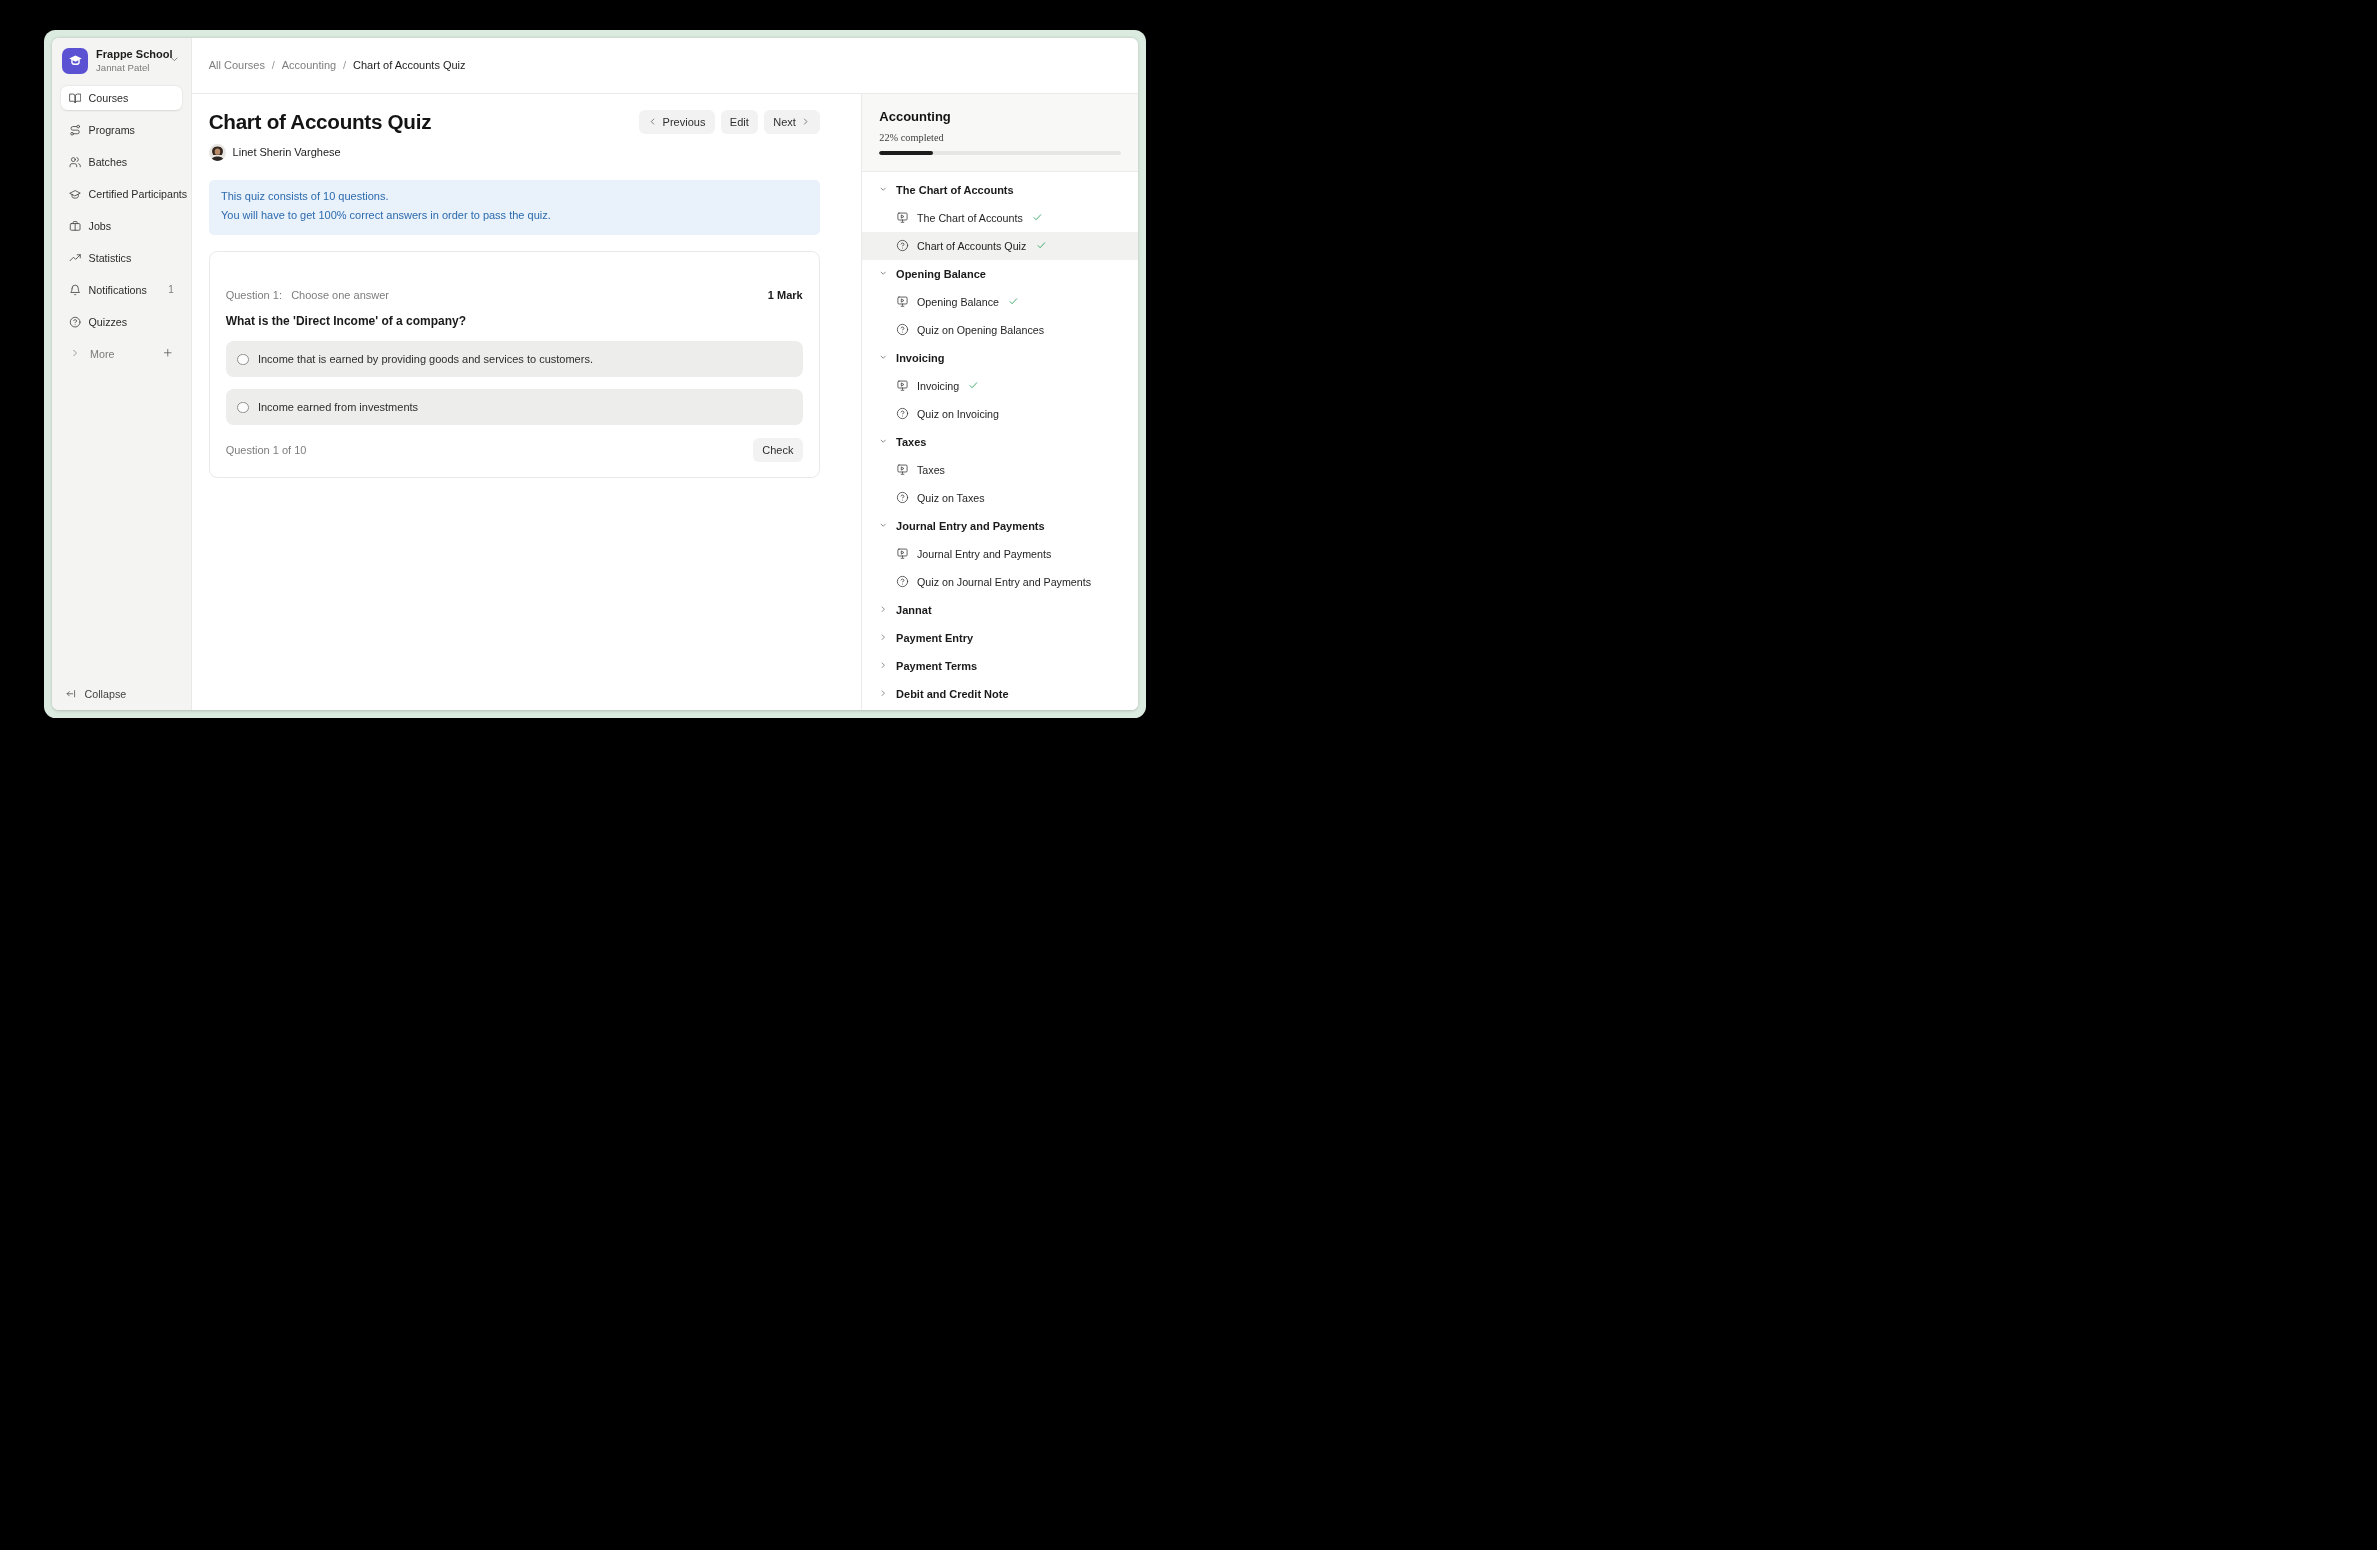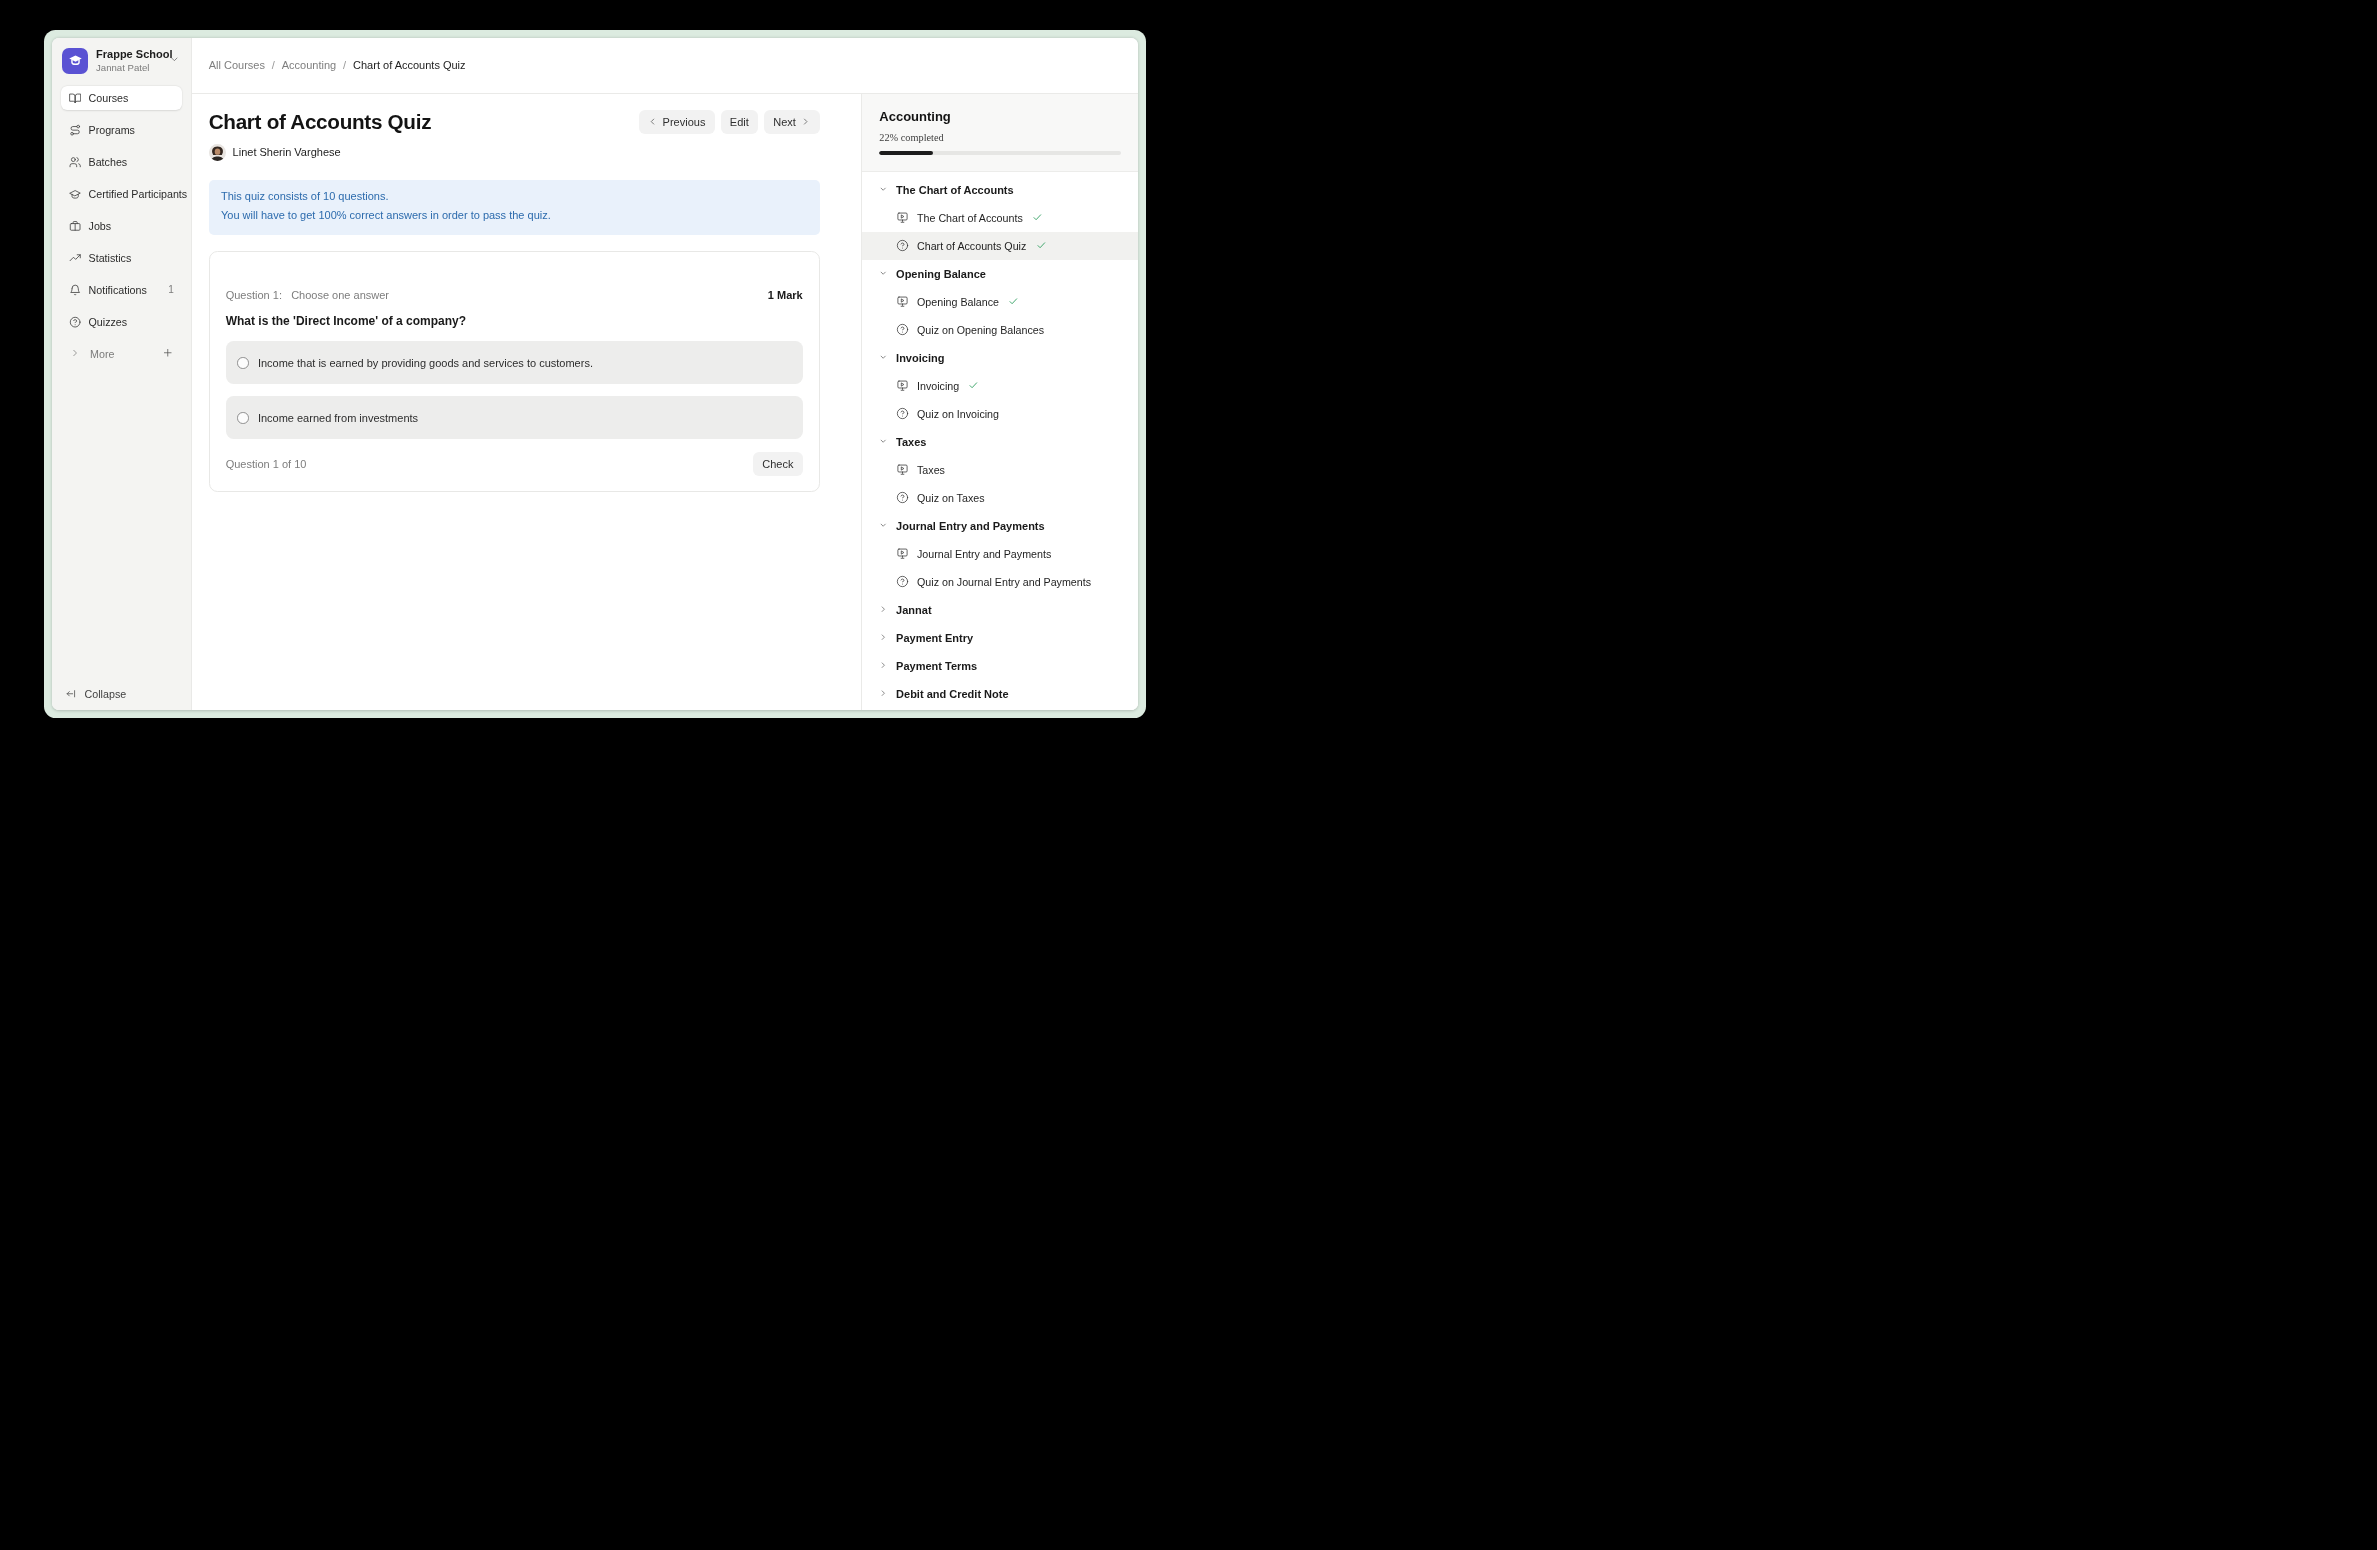--- a/index.html
+++ b/index.html
@@ -63,21 +63,21 @@
             border-radius:5px; padding:7.7px 12.3px 9.2px; }
   .notice p { font-size:11px; color:var(--notice-text,#2c6bad); line-height:19px; }
   .quiz-card { margin-top:16px; max-width:611px; border:0.8px solid #e8e8e6; border-radius:8.4px;
                padding:13.8px 16px 15.3px; background:#fff; }
   .q-head { display:flex; align-items:baseline; }
   .q-label, .q-instruction, .q-progress { font-size:11px; color:#7d7d7d; }
   .q-instruction { margin-left:9.2px; }
   .q-marks { margin-left:auto; font-size:11px; font-weight:700; color:#1a1a1a;margin-top:24px; }
   .q-text { margin-top:13px; font-size:12px; font-weight:600; color:#1a1a1a; }
   .options { margin-top:13px; display:flex; flex-direction:column; gap:12px; }
-  .option { height:43px; background:#ededec; border-radius:7.7px; display:flex;
+  .option { height:36px; background:#ededec; border-radius:7.7px; display:flex;
             align-items:center; gap:9.2px; padding:0 11.5px; cursor:pointer; }
   .radio { width:11.5px; height:11.5px; border-radius:50%; border:0.8px solid #8f8f8f;
            background:#fcfcfc; flex:none; }
   .option-label { font-size:11px; color:#2d2d2d; }
   .q-foot { margin-top:12.3px; display:flex; align-items:center; justify-content:space-between; }
 
   
   .outline { width:277px; flex:none; border-left:0.8px solid #eaeae8; display:flex;
              flex-direction:column; background:#fff; }
   .outline-head { background:#f8f8f7; border-bottom:0.8px solid #ececea; padding:15.3px 17px 16px; flex:none; }

